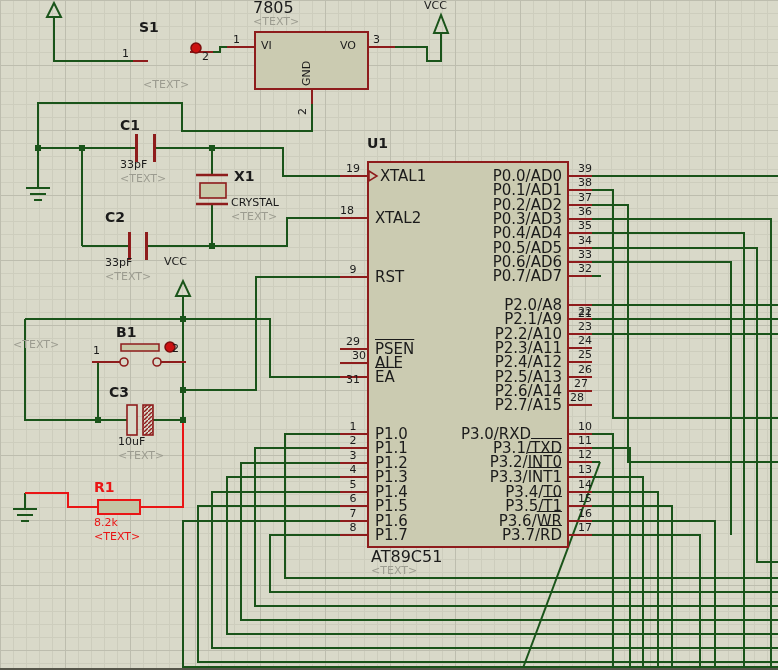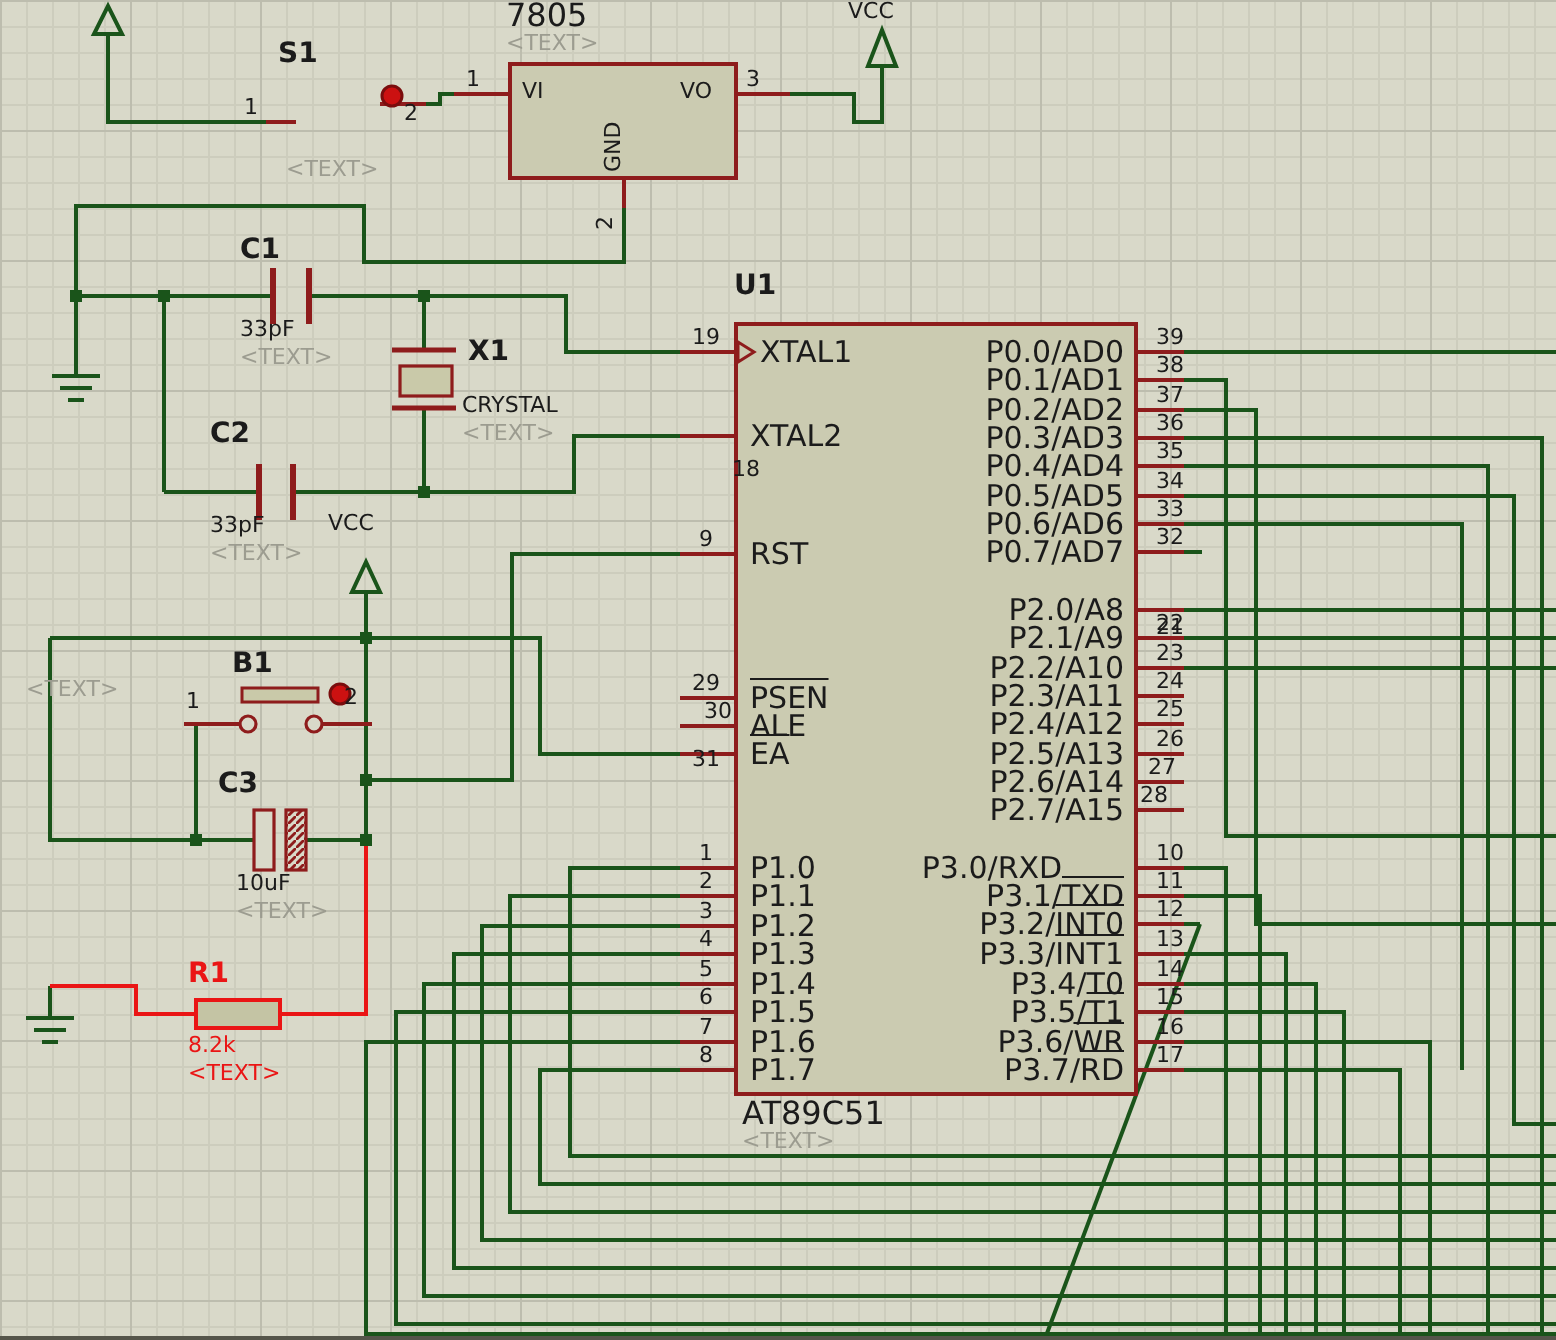--- a/index.html
+++ b/index.html
@@ -245,21 +245,21 @@
 
     <div class="lbl ref red" style="left:94px;top:481px">R1</div>
     <div class="lbl red" style="left:94px;top:517px">8.2k</div>
     <div class="lbl red" style="left:94px;top:531px">&lt;TEXT&gt;</div>
 
     <div class="lbl ref" style="left:367px;top:137px">U1</div>
     <div class="lbl sm" style="left:371px;top:551px">AT89C51</div>
     <div class="lbl ph" style="left:371px;top:565px">&lt;TEXT&gt;</div>
   <div class="pin-num" style="left: 340px; top: 162px;">19</div>
       <div class="pin-lbl" style="left: 380px; top: 170px;"><span>XTAL1</span></div>
-      <div class="pin-num" style="left: 360px; top: 204px; margin-top: 24px;">18</div>
+      <div class="pin-num" style="left: 334px; top: 204px;">18</div>
       <div class="pin-lbl" style="left: 375px; top: 212px;"><span>XTAL2</span></div>
       <div class="pin-num" style="left: 340px; top: 263px;">9</div>
       <div class="pin-lbl" style="left: 375px; top: 271px;"><span>RST</span></div>
       <div class="pin-num" style="left: 340px; top: 335px;">29</div>
       <div class="pin-lbl" style="left: 375px; top: 343px;"><span class="ov">PSEN</span></div>
       <div class="pin-num" style="left: 340px; top: 349px; text-align: right;">30</div>
       <div class="pin-lbl" style="left: 375px; top: 357px;"><span>ALE</span></div>
       <div class="pin-num" style="left: 340px; top: 373px;">31</div>
       <div class="pin-lbl" style="left: 375px; top: 371px;"><span class="ov">EA</span></div>
       <div class="pin-num" style="left: 340px; top: 420px;">1</div>

